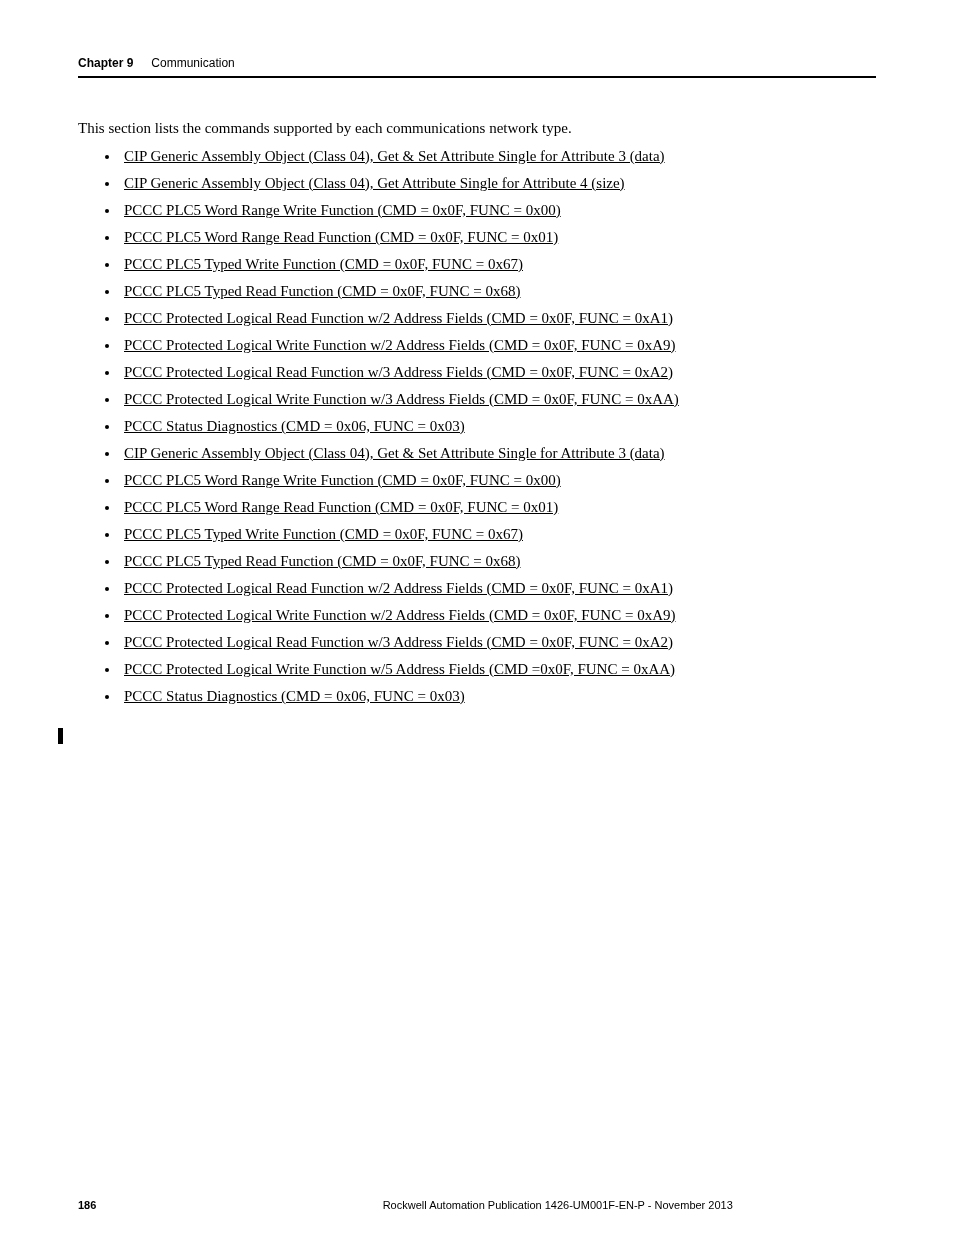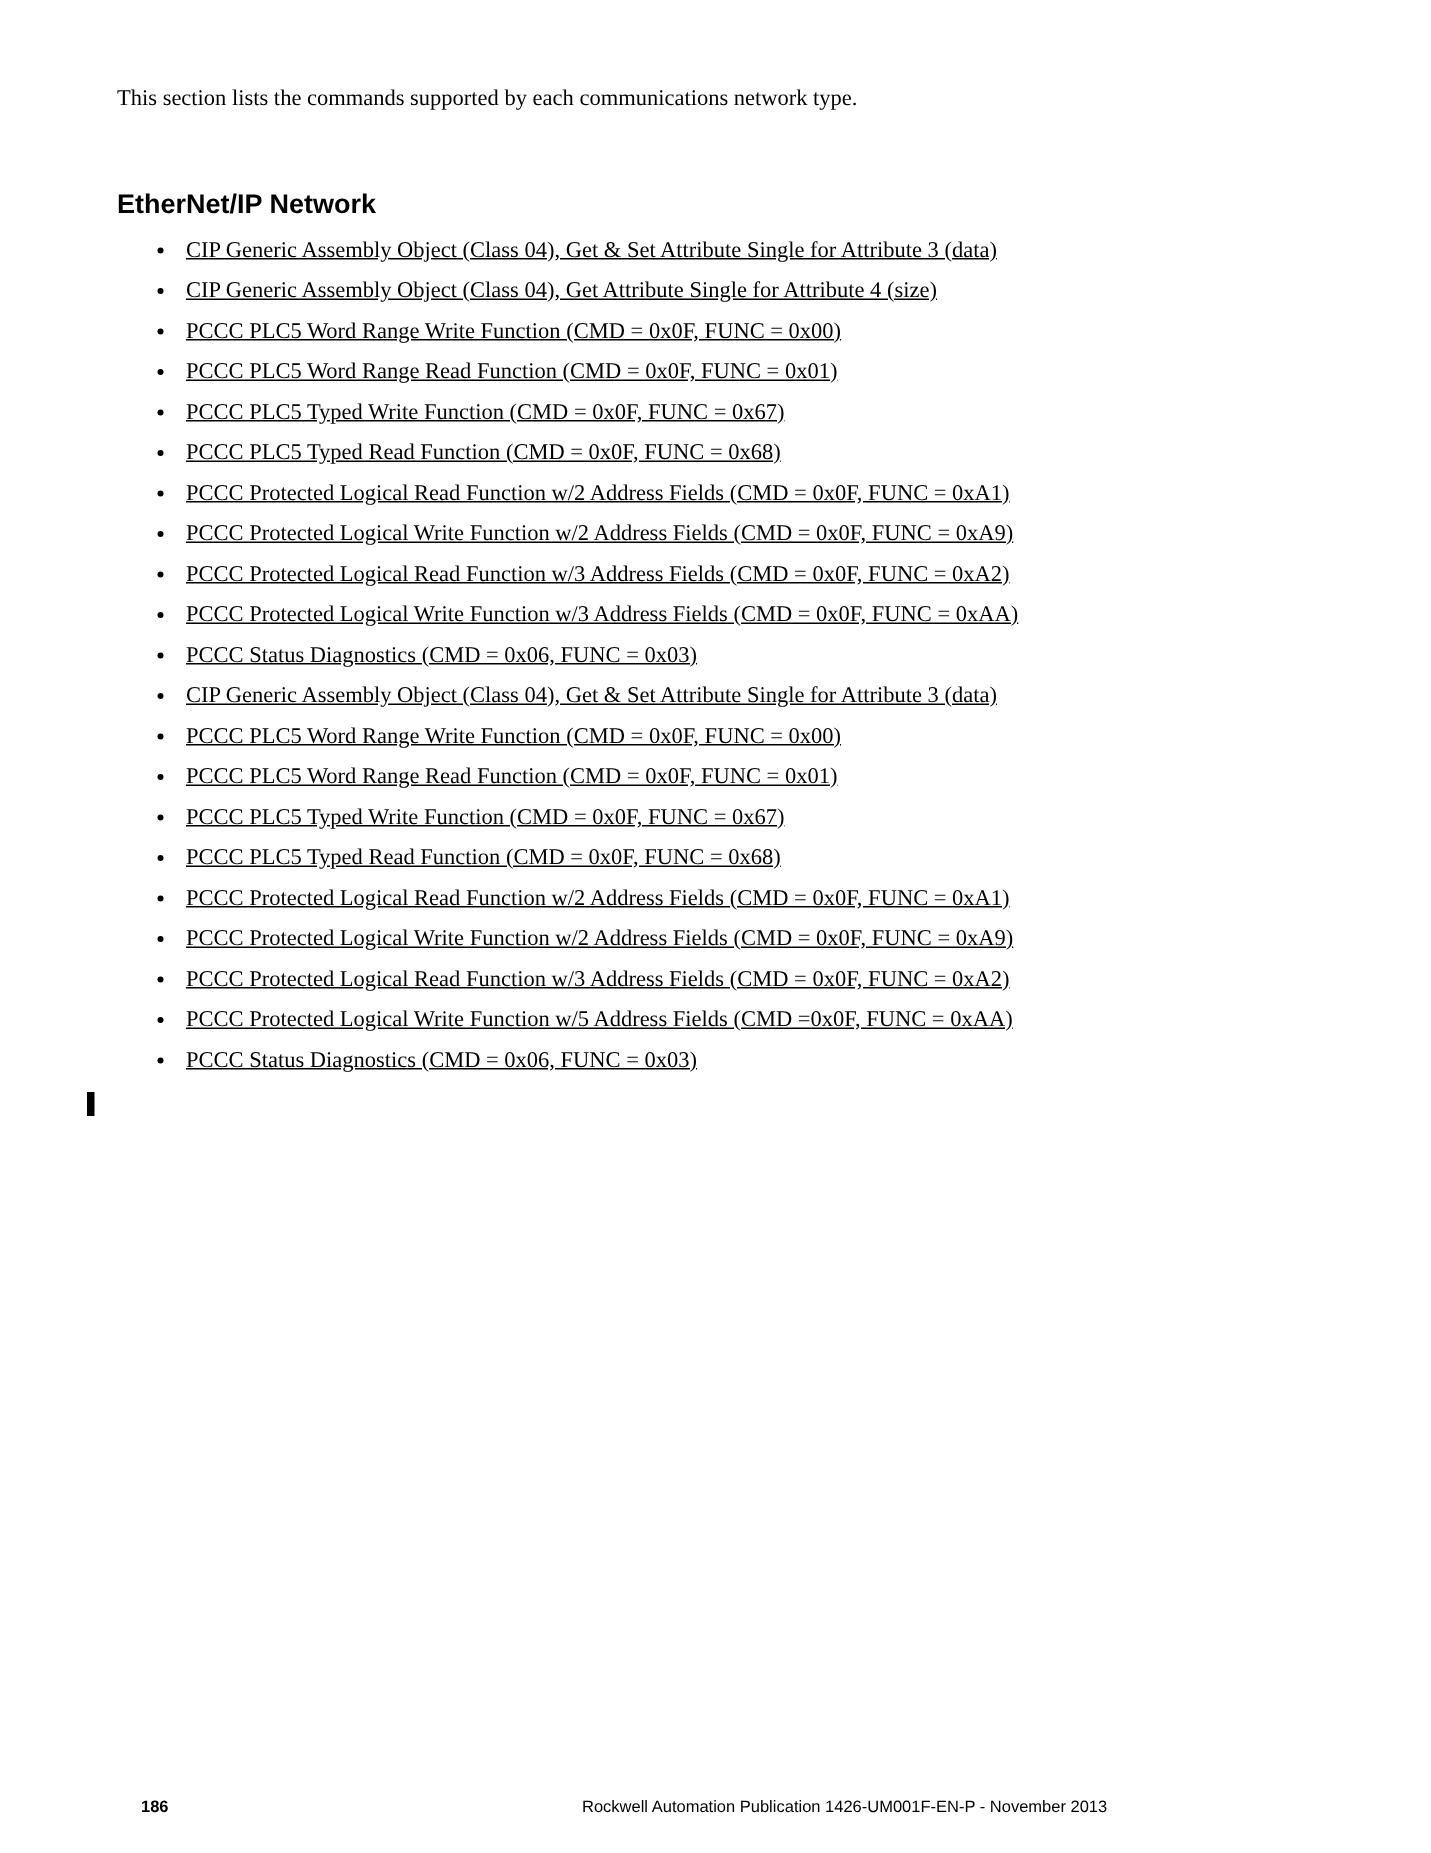--- a/index.html
+++ b/index.html
@@ -68,40 +68,43 @@
       position: absolute;
       left: 58px;
       top: 728px;
       width: 5px;
       height: 16px;
       background: #000;
     }
     .footer {
       position: absolute;
       bottom: 24px;
-      left: 94px;
+      left: 78px;
       right: 78px;
       display: flex;
       align-items: baseline;
       font-family: Arial, Helvetica, sans-serif;
       font-size: 11px;
     }
     .footer .pagenum { font-weight: 700; margin-right: auto; }
     .footer .pub { margin: 0 auto; }
   </style>
 </head>
 <body>
 
 <div class="page">
+  <div class="running-head">
+    <span class="chap">Chapter 9</span>
+    <span class="title">Communication</span>
+  </div>
 
   <div class="two-col">
     <div class="right-col">
       <p class="intro">This section lists the commands supported by each communications network type.</p>
 
-      <h3 class="subsection-heading">EtherNet/IP Network</h3>
       <ul class="bullets">
         <li>CIP Generic Assembly Object (Class 04), Get &amp; Set Attribute Single for Attribute 3 (data)</li>
         <li>CIP Generic Assembly Object (Class 04), Get Attribute Single for Attribute 4 (size)</li>
         <li>PCCC PLC5 Word Range Write Function (CMD = 0x0F, FUNC = 0x00)</li>
         <li>PCCC PLC5 Word Range Read Function (CMD = 0x0F, FUNC = 0x01)</li>
         <li>PCCC PLC5 Typed Write Function (CMD = 0x0F, FUNC = 0x67)</li>
         <li>PCCC PLC5 Typed Read Function (CMD = 0x0F, FUNC = 0x68)</li>
         <li>PCCC Protected Logical Read Function w/2 Address Fields (CMD = 0x0F, FUNC = 0xA1)</li>
         <li>PCCC Protected Logical Write Function w/2 Address Fields (CMD = 0x0F, FUNC = 0xA9)</li>
         <li>PCCC Protected Logical Read Function w/3 Address Fields (CMD = 0x0F, FUNC = 0xA2)</li>

